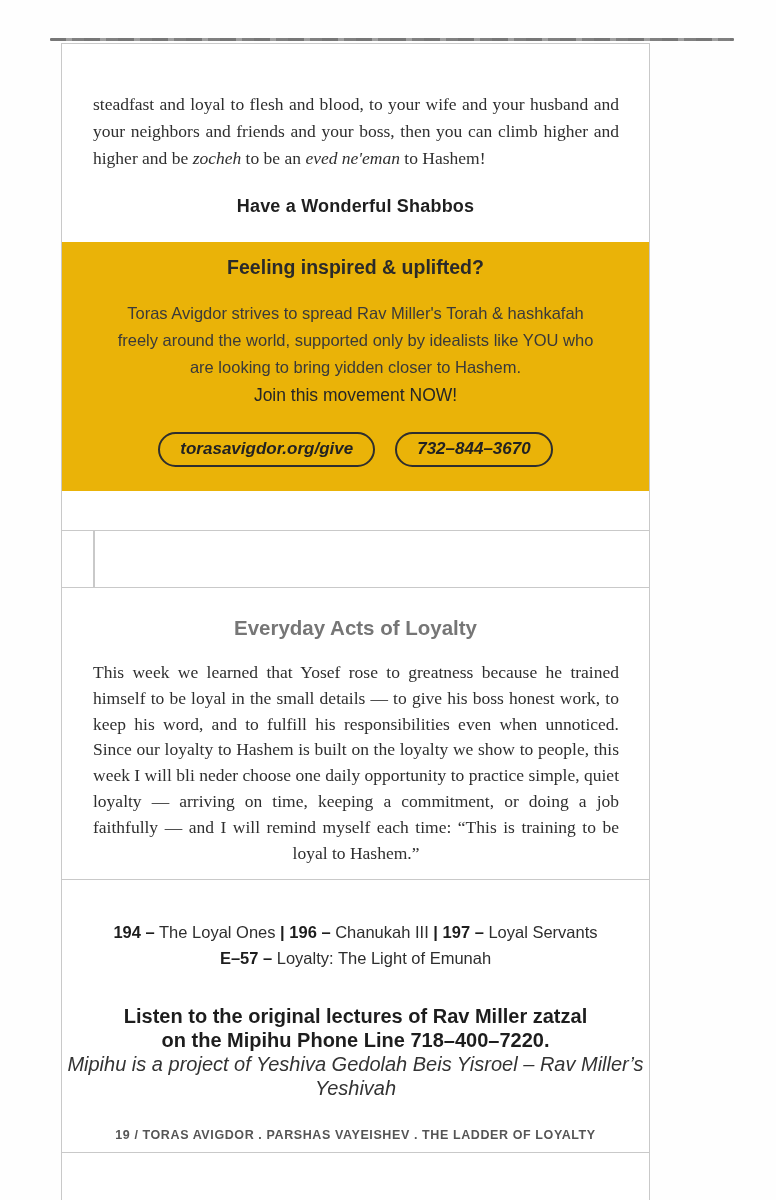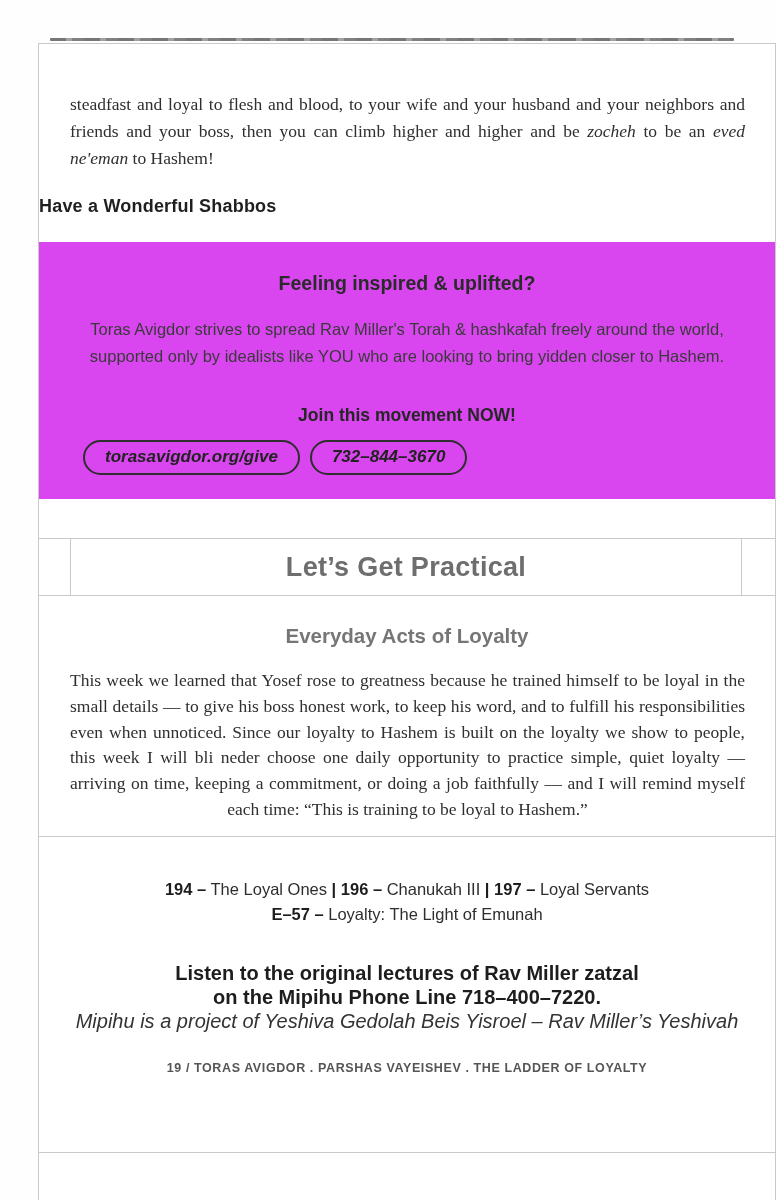--- a/index.html
+++ b/index.html
@@ -20,50 +20,50 @@
     top: 38px;
     left: 50px;
     width: 684px;
     height: 3px;
     background: repeating-linear-gradient(90deg, #5f5f5f 0 16px, #909090 16px 22px, #6a6a6a 22px 34px);
     border-radius: 1px;
     opacity: .85;
   }
   .page-box {
     position: absolute;
-    left: 38px;
+    left: 61px;
     top: 43px;
-    width: 738px;
+    width: 589px;
     height: 1157px;
     box-sizing: border-box;
     background: #ffffff;
     border: 1px solid #c9c9c9;
     border-bottom: none;
   }
   .closing-para {
     margin: 47px 30px 0 31px;
     font-family: "Liberation Serif", serif;
     font-size: 17.5px;
     line-height: 27px;
     text-align: justify;
     color: #2f2f2f;
   }
   .closing-para .it { font-style: italic; }
   .shabbos {
     margin-top: 24px;
-    text-align: left;
+    text-align: center;
     font-weight: bold;
     font-size: 18px;
     color: #1f1f1f;
     letter-spacing: .2px;
   }
   .promo {
     margin-top: 25px;
-    background: #d946ef;
-    padding: 28px 44px 24px;
+    background: #eab308;
+    padding: 12px 44px 24px;
     text-align: center;
   }
   .promo-title {
     font-size: 19.5px;
     font-weight: bold;
     color: #2a2a2a;
     line-height: 26px;
   }
   .promo-subtitle {
     font-size: 18.5px;
@@ -72,29 +72,30 @@
     color: #2a2a2a;
     line-height: 27px;
   }
   .promo-body {
     margin-top: 20px;
     font-size: 16.5px;
     line-height: 27px;
     color: #3a3a3a;
   }
   .promo-cta {
-    margin-top: 35px;
-    font-weight: bold;
+    margin-top: 4px;
+    font-weight: normal;
     font-size: 17.5px;
     color: #262626;
   }
   .promo-buttons {
-    margin-top: 14px;
+    margin-top: 26px;
     display: flex;
-    gap: 10px;
+    justify-content: center;
+    gap: 20px;
   }
   .pill {
     border: 2px solid #2e2e2e;
     border-radius: 19px;
     padding: 5px 20px 6px;
     font-family: "Liberation Sans", sans-serif;
     font-weight: bold;
     font-style: italic;
     font-size: 17px;
     color: #222222;
@@ -203,21 +204,20 @@
       <div class="promo-body">Toras Avigdor strives to spread Rav Miller's Torah &amp; hashkafah freely around the world, supported only by idealists like YOU who are looking to bring yidden closer to Hashem.</div>
       <div class="promo-cta">Join this movement NOW!</div>
       <div class="promo-buttons">
         <button class="pill">torasavigdor.org/give</button>
         <button class="pill">732–844–3670</button>
       </div>
     </div>
 
     <div class="practical-band">
       <div class="band-spacer-left"></div>
-      <div class="band-title">Let’s Get Practical</div>
       <div class="band-spacer-right"></div>
     </div>
 
     <div class="practical-sub">Everyday Acts of Loyalty</div>
 
     <p class="practical-body">This week we learned that Yosef rose to greatness because he trained himself to be loyal in the small details — to give his boss honest work, to keep his word, and to fulfill his responsibilities even when unnoticed. Since our loyalty to Hashem is built on the loyalty we show to people, this week I will bli neder choose one daily opportunity to practice simple, quiet loyalty — arriving on time, keeping a commitment, or doing a job faithfully — and I will remind myself each time: “This is training to be loyal to Hashem.”</p>
 
     <hr class="rule">
 
     <div class="tapes">

